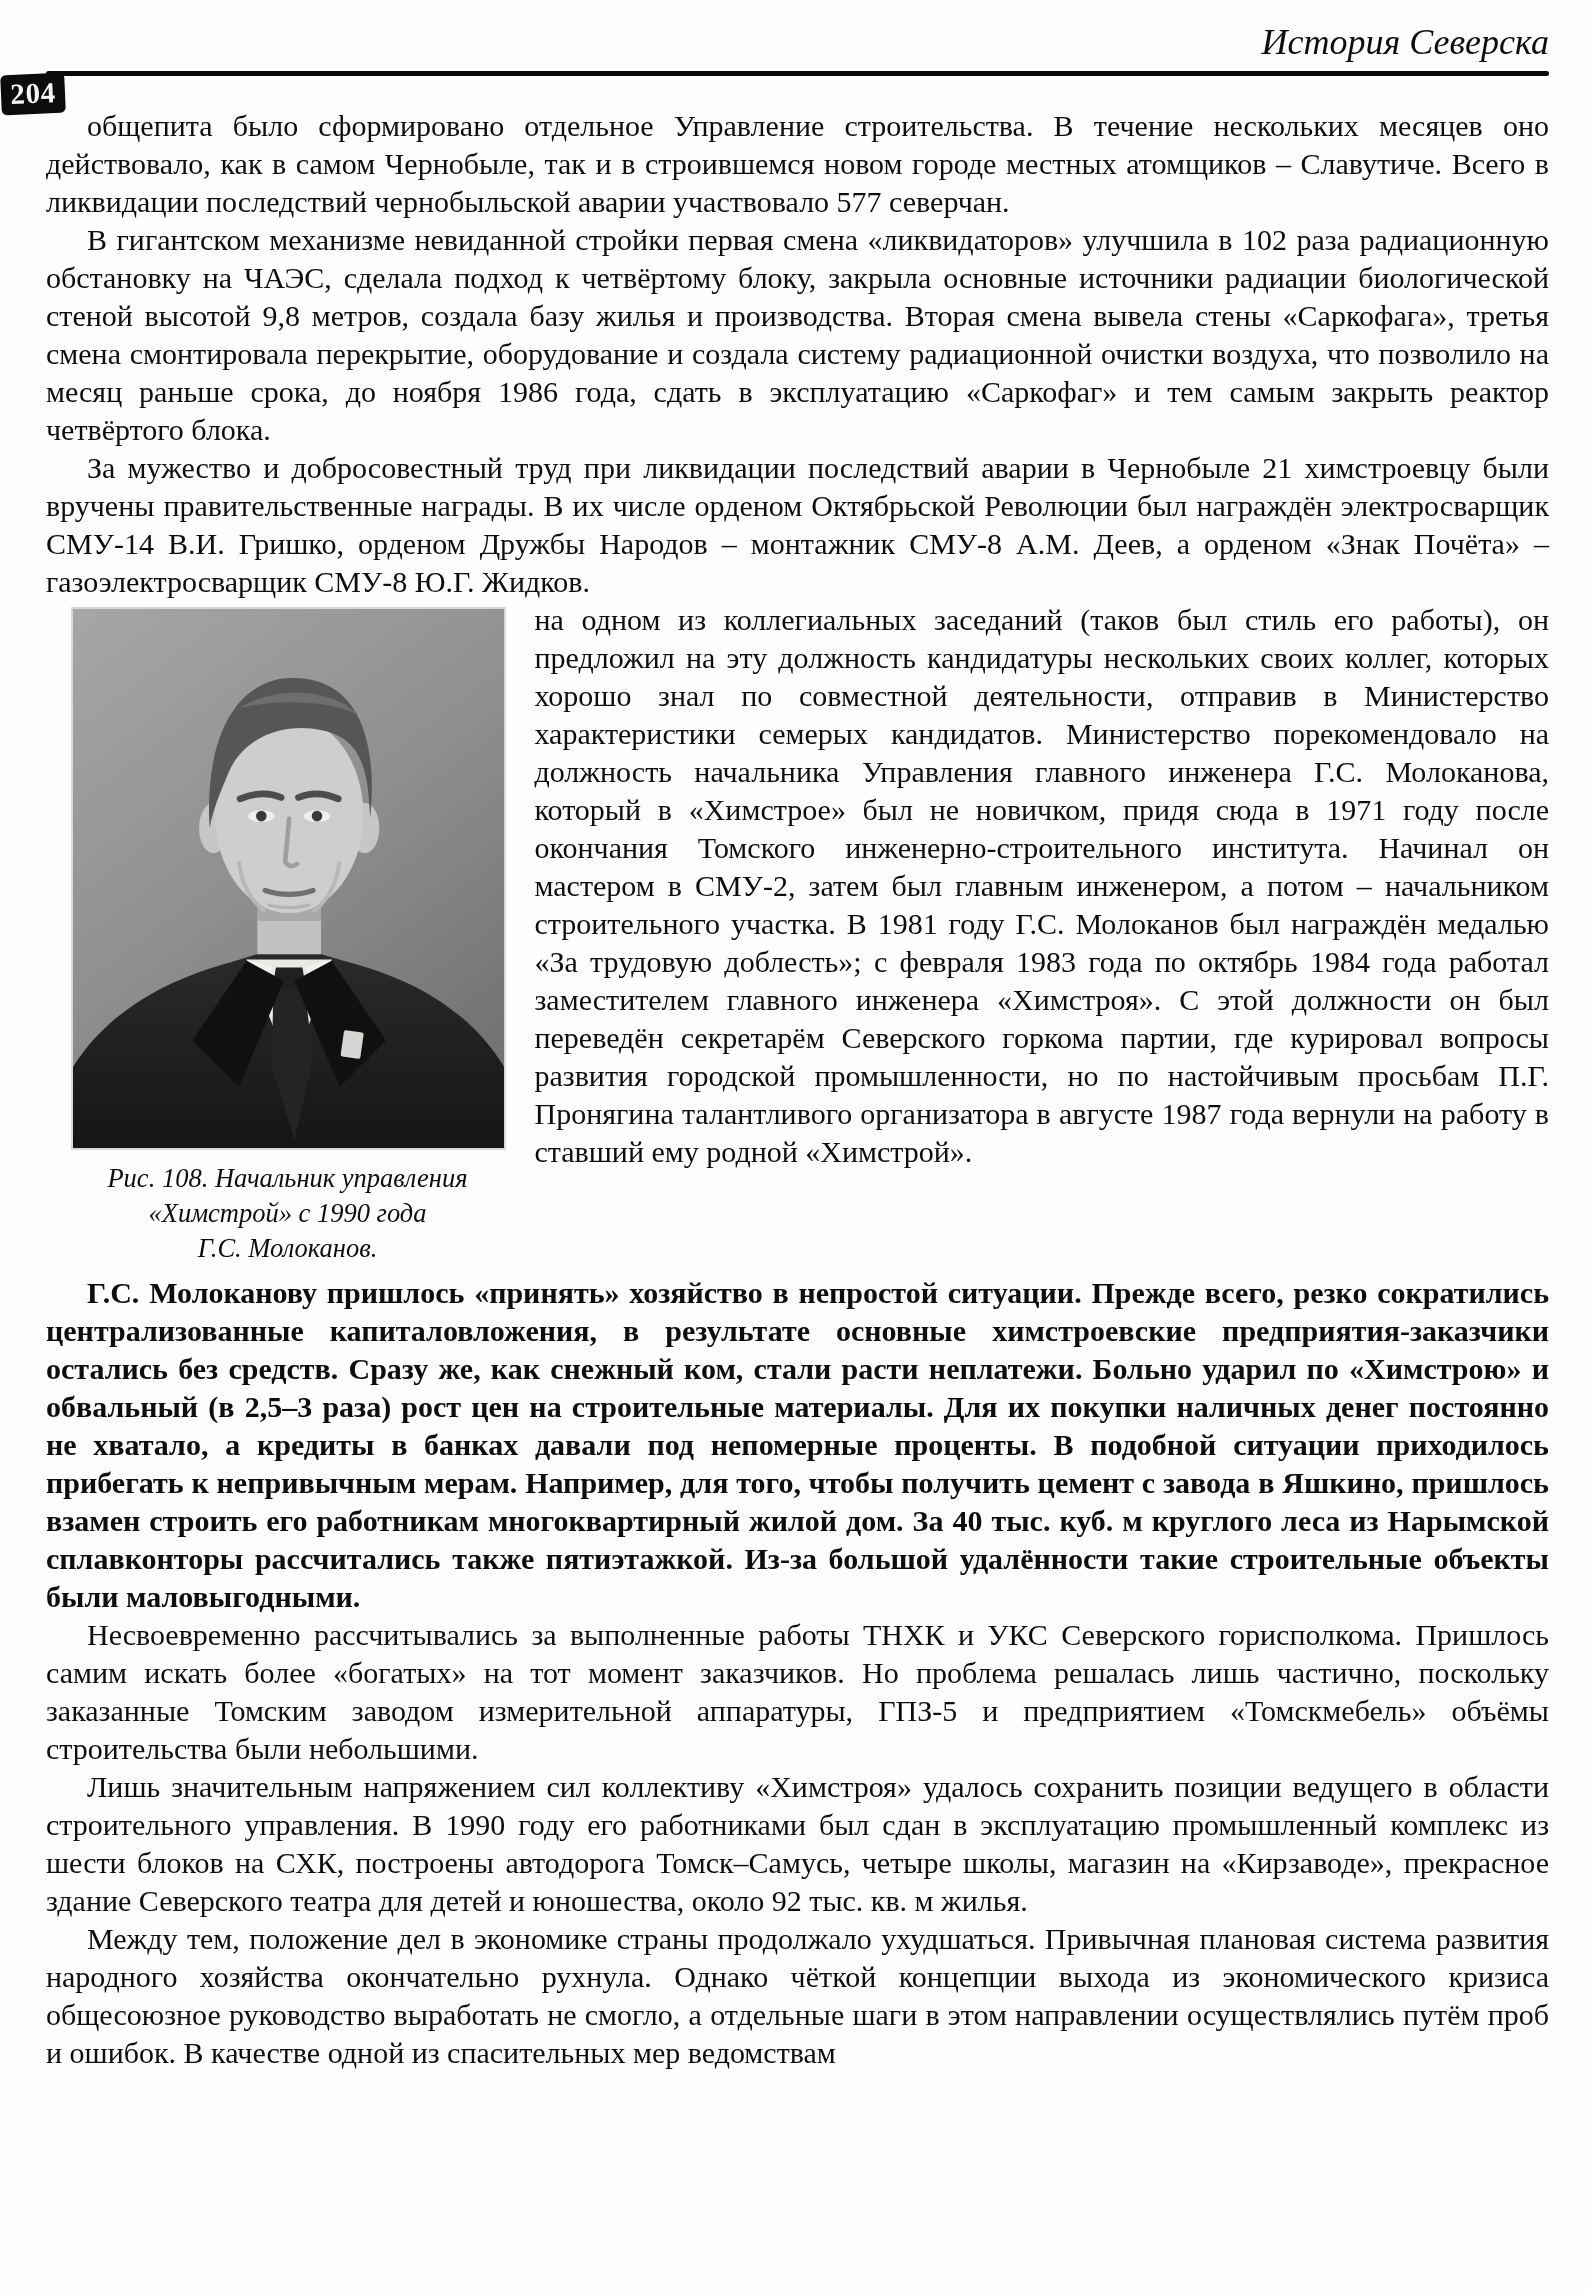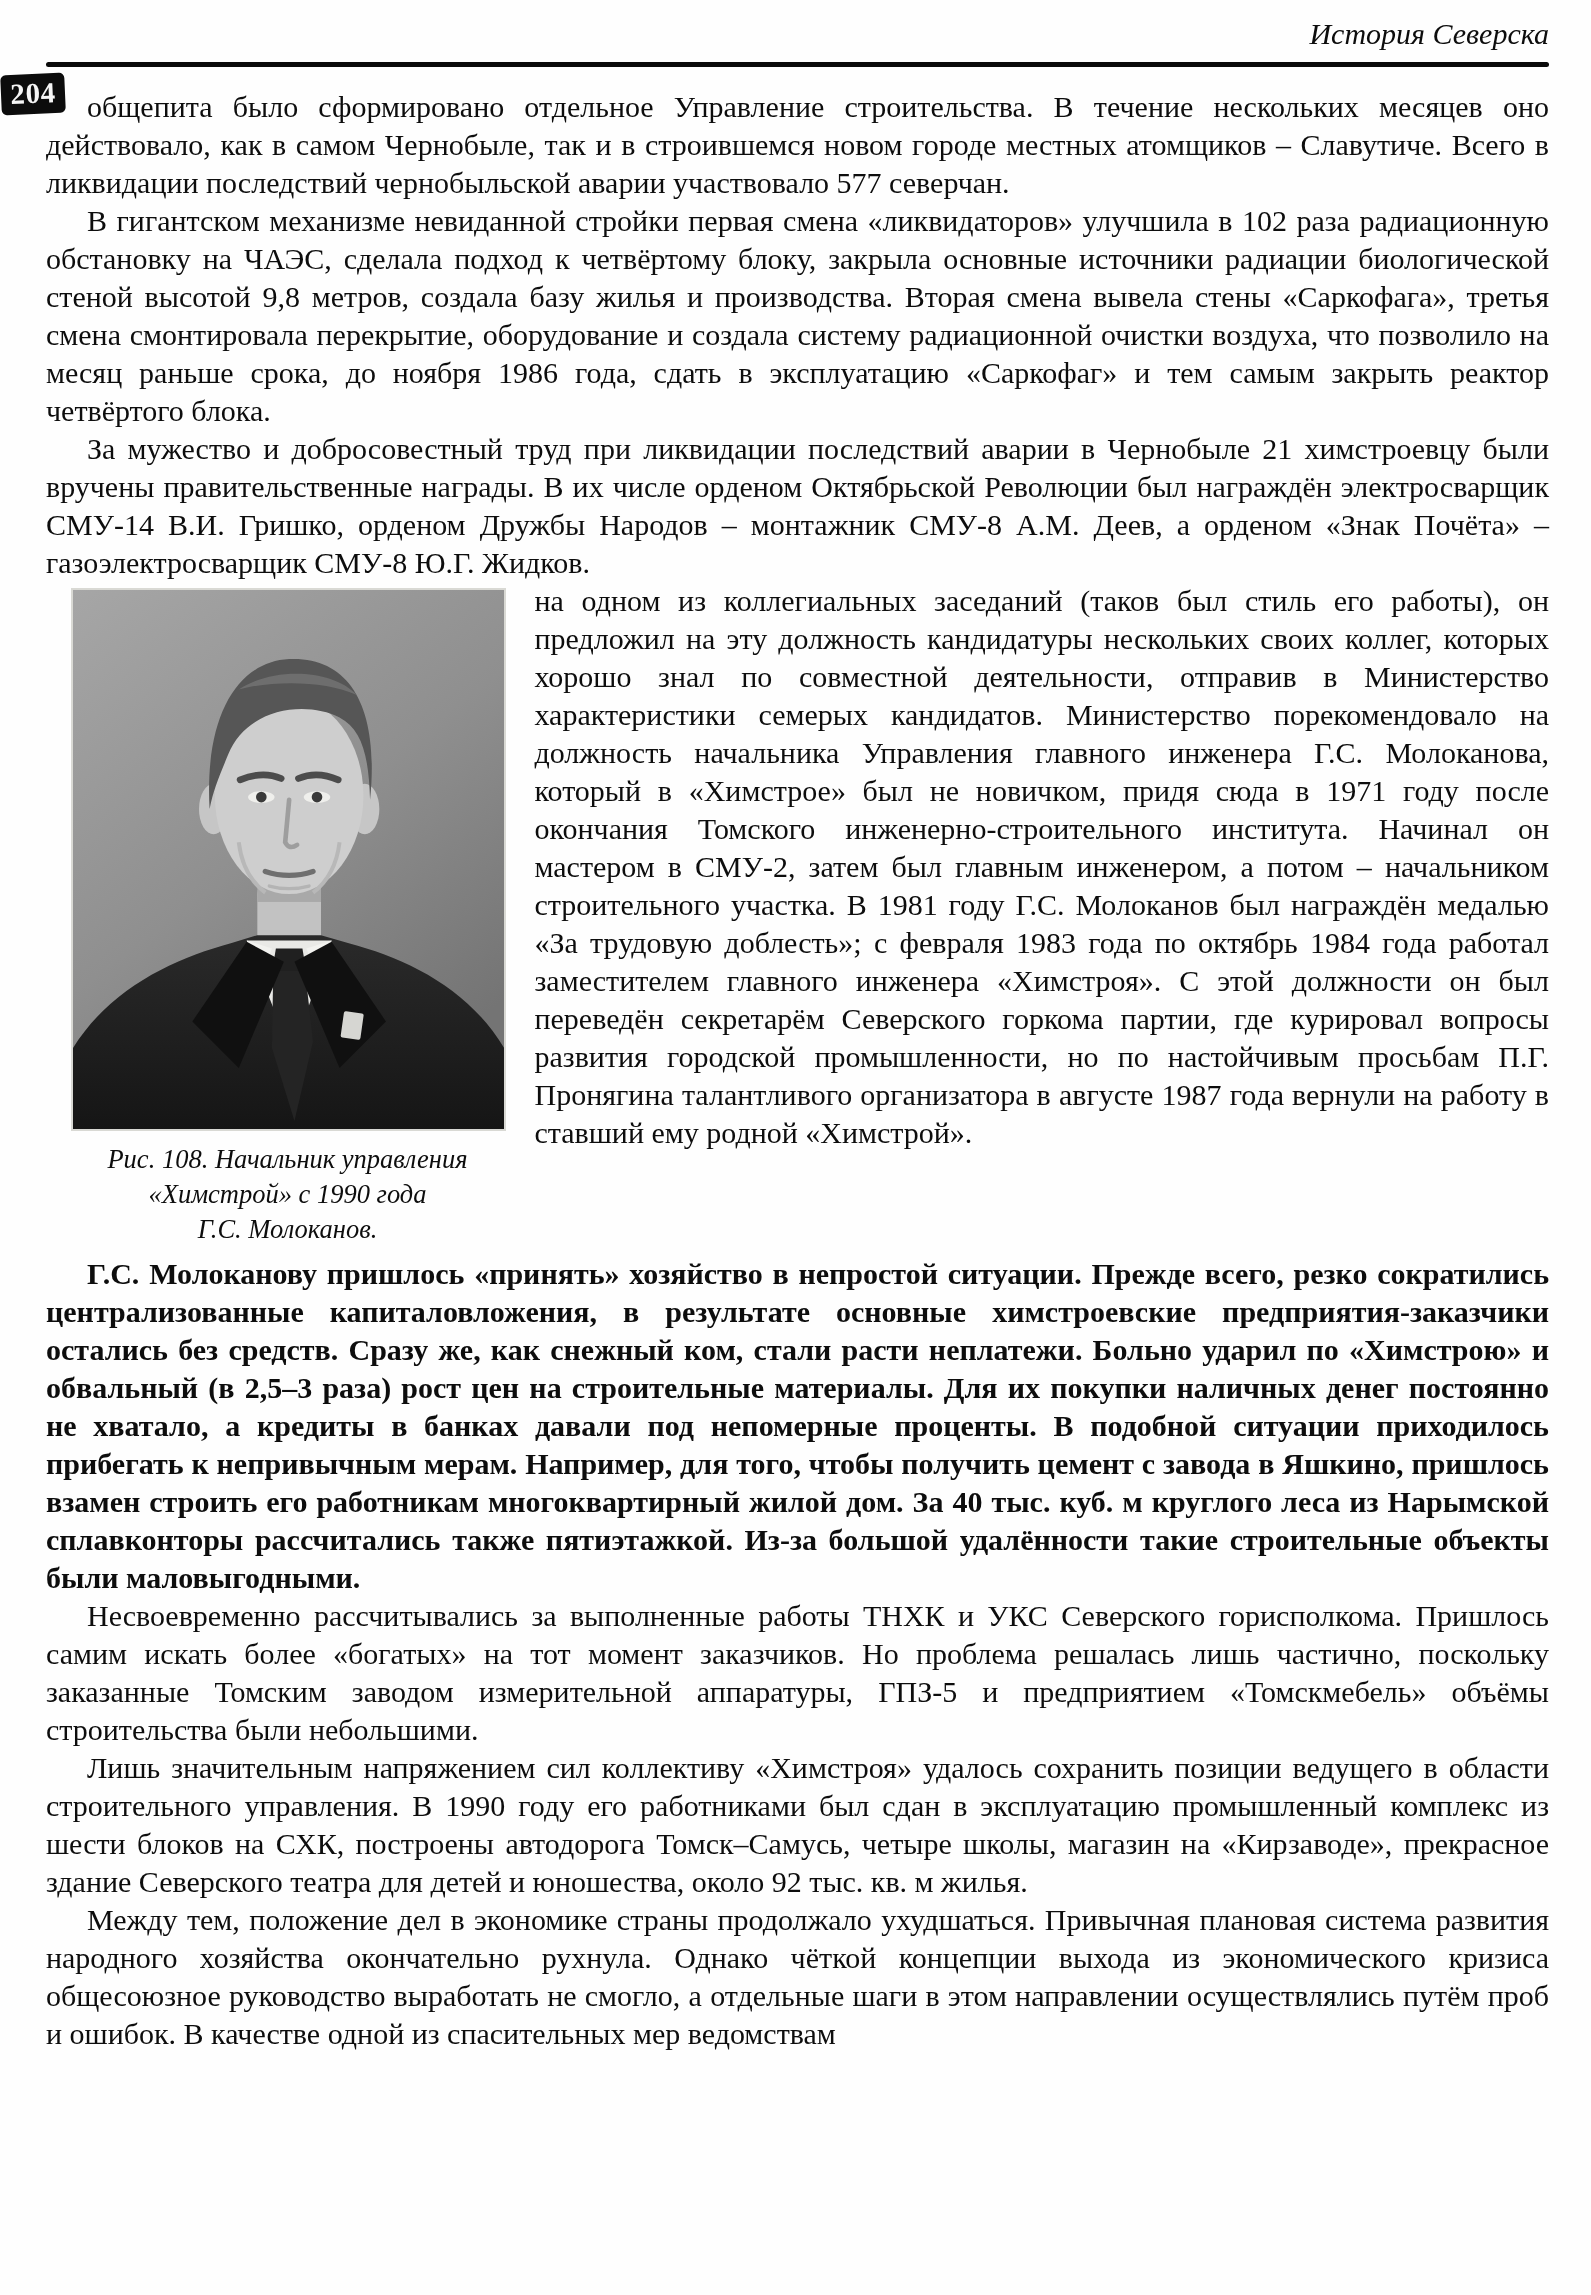--- a/index.html
+++ b/index.html
@@ -7,24 +7,24 @@
     position:relative;
     width:1592px;height:2295px;
     background:#fefefe;
     color:#0d0d0d;
     font-family:"Liberation Serif","DejaVu Serif",serif;
     overflow:hidden;
     box-sizing:border-box;
     padding:0 43px 0 46px;
   }
   .header{
-    padding-top:17px;
+    padding-top:26px;
     text-align:right;
     font-style:italic;
-    font-size:30px;
+    font-size:36px;
     line-height:33px;
   }
   .rule{
     height:4.6px;
     background:#0a0a0a;
     margin-top:12px;
     border-radius:2.7px;
   }
   .page-number{
     position:absolute;
@@ -33,21 +33,21 @@
     color:#f5f5f5;
     font-weight:bold;
     font-size:29px;
     line-height:29px;
     padding:5.3px 9.3px;
     border-radius:5.3px;
     transform:rotate(-2.5deg);
     letter-spacing:0.7px;
   }
   .body-text{
-    margin-top:21px;
+    margin-top:31px;
     font-size:30px;
     line-height:38px;
   }
   .body-text p{
     margin:0;
     text-align:justify;
     text-indent:41px;
   }
   .body-text p.no-indent{text-indent:0;}
   .body-text p.below-figure{clear:left;font-weight:bold;}

